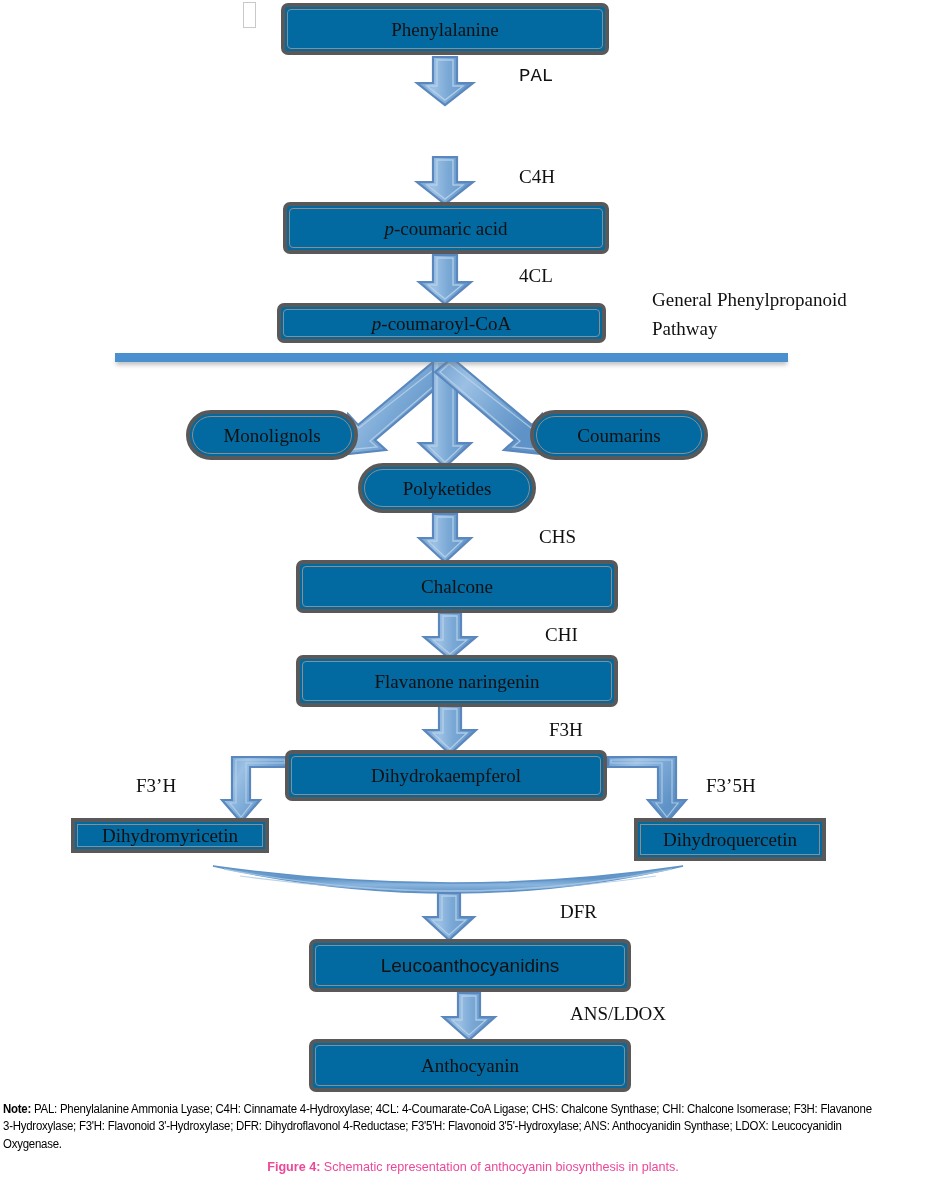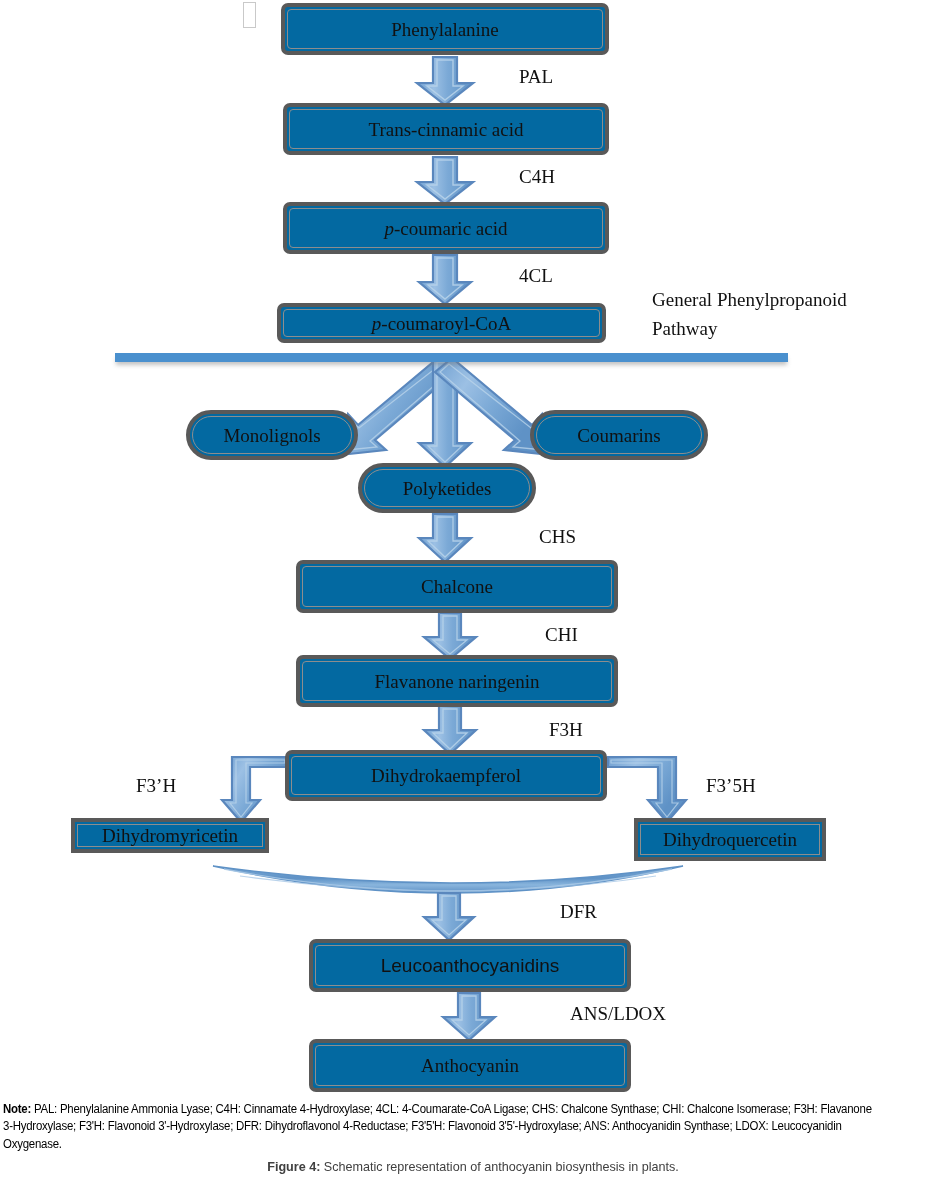--- a/index.html
+++ b/index.html
@@ -82,21 +82,21 @@
     transform-origin:left top;
     text-align:left;
   }
   .note b{font-weight:bold;}
   .caption{
     position:absolute;
     left:0;top:1160px;width:946px;
     text-align:center;
     font-family:"Liberation Sans", sans-serif;
     font-size:12.6px;
-    color:#404040;
+    color:#ec4899;
   }
   .caption b{font-weight:bold;}
 </style>
 </head>
 <body>
 
 <div id="stage">
 
   <div class="artifact" style="left:243px;top:2px;width:11px;height:24px;"></div>
 
@@ -194,24 +194,20 @@
     </g>
   </svg>
 
   <div class="divider" style="left:115px;top:353px;width:673px;"></div>
 
   <div class="node rect" style="left:281px;top:3px;width:328px;height:52px;">
     <span class="inner"></span>
     <span class="lbl">Phenylalanine</span>
   </div>
 
-  <div class="node rect" style="left:283px;top:103px;width:326px;height:52px;">
-    <span class="inner"></span>
-    <span class="lbl">Trans-cinnamic acid</span>
-  </div>
 
   <div class="node rect" style="left:283px;top:202px;width:326px;height:52px;">
     <span class="inner"></span>
     <span class="lbl"><i>p</i>-coumaric acid</span>
   </div>
 
   <div class="node rect" style="left:277px;top:303px;width:329px;height:40px;">
     <span class="inner"></span>
     <span class="lbl"><i>p</i>-coumaroyl-CoA</span>
   </div>
@@ -259,21 +255,21 @@
   <div class="node rect sans" style="left:309px;top:939px;width:322px;height:53px;">
     <span class="inner"></span>
     <span class="lbl">Leucoanthocyanidins</span>
   </div>
 
   <div class="node rect" style="left:309px;top:1039px;width:322px;height:53px;">
     <span class="inner"></span>
     <span class="lbl">Anthocyanin</span>
   </div>
 
-  <div class="enz" style="left:519px;top:63px;">PAL</div>
+  <div class="enz" style="left:519px;top:63px;font-family:Liberation Mono, monospace;">PAL</div>
   <div class="enz" style="left:519px;top:163px;">C4H</div>
   <div class="enz" style="left:519px;top:262px;">4CL</div>
   <div class="enz" style="left:539px;top:523px;">CHS</div>
   <div class="enz" style="left:545px;top:621px;">CHI</div>
   <div class="enz" style="left:549px;top:716px;">F3H</div>
   <div class="enz" style="left:136px;top:772px;">F3’H</div>
   <div class="enz" style="left:706px;top:772px;">F3’5H</div>
   <div class="enz" style="left:560px;top:898px;">DFR</div>
   <div class="enz" style="left:570px;top:1000px;">ANS/LDOX</div>
 

